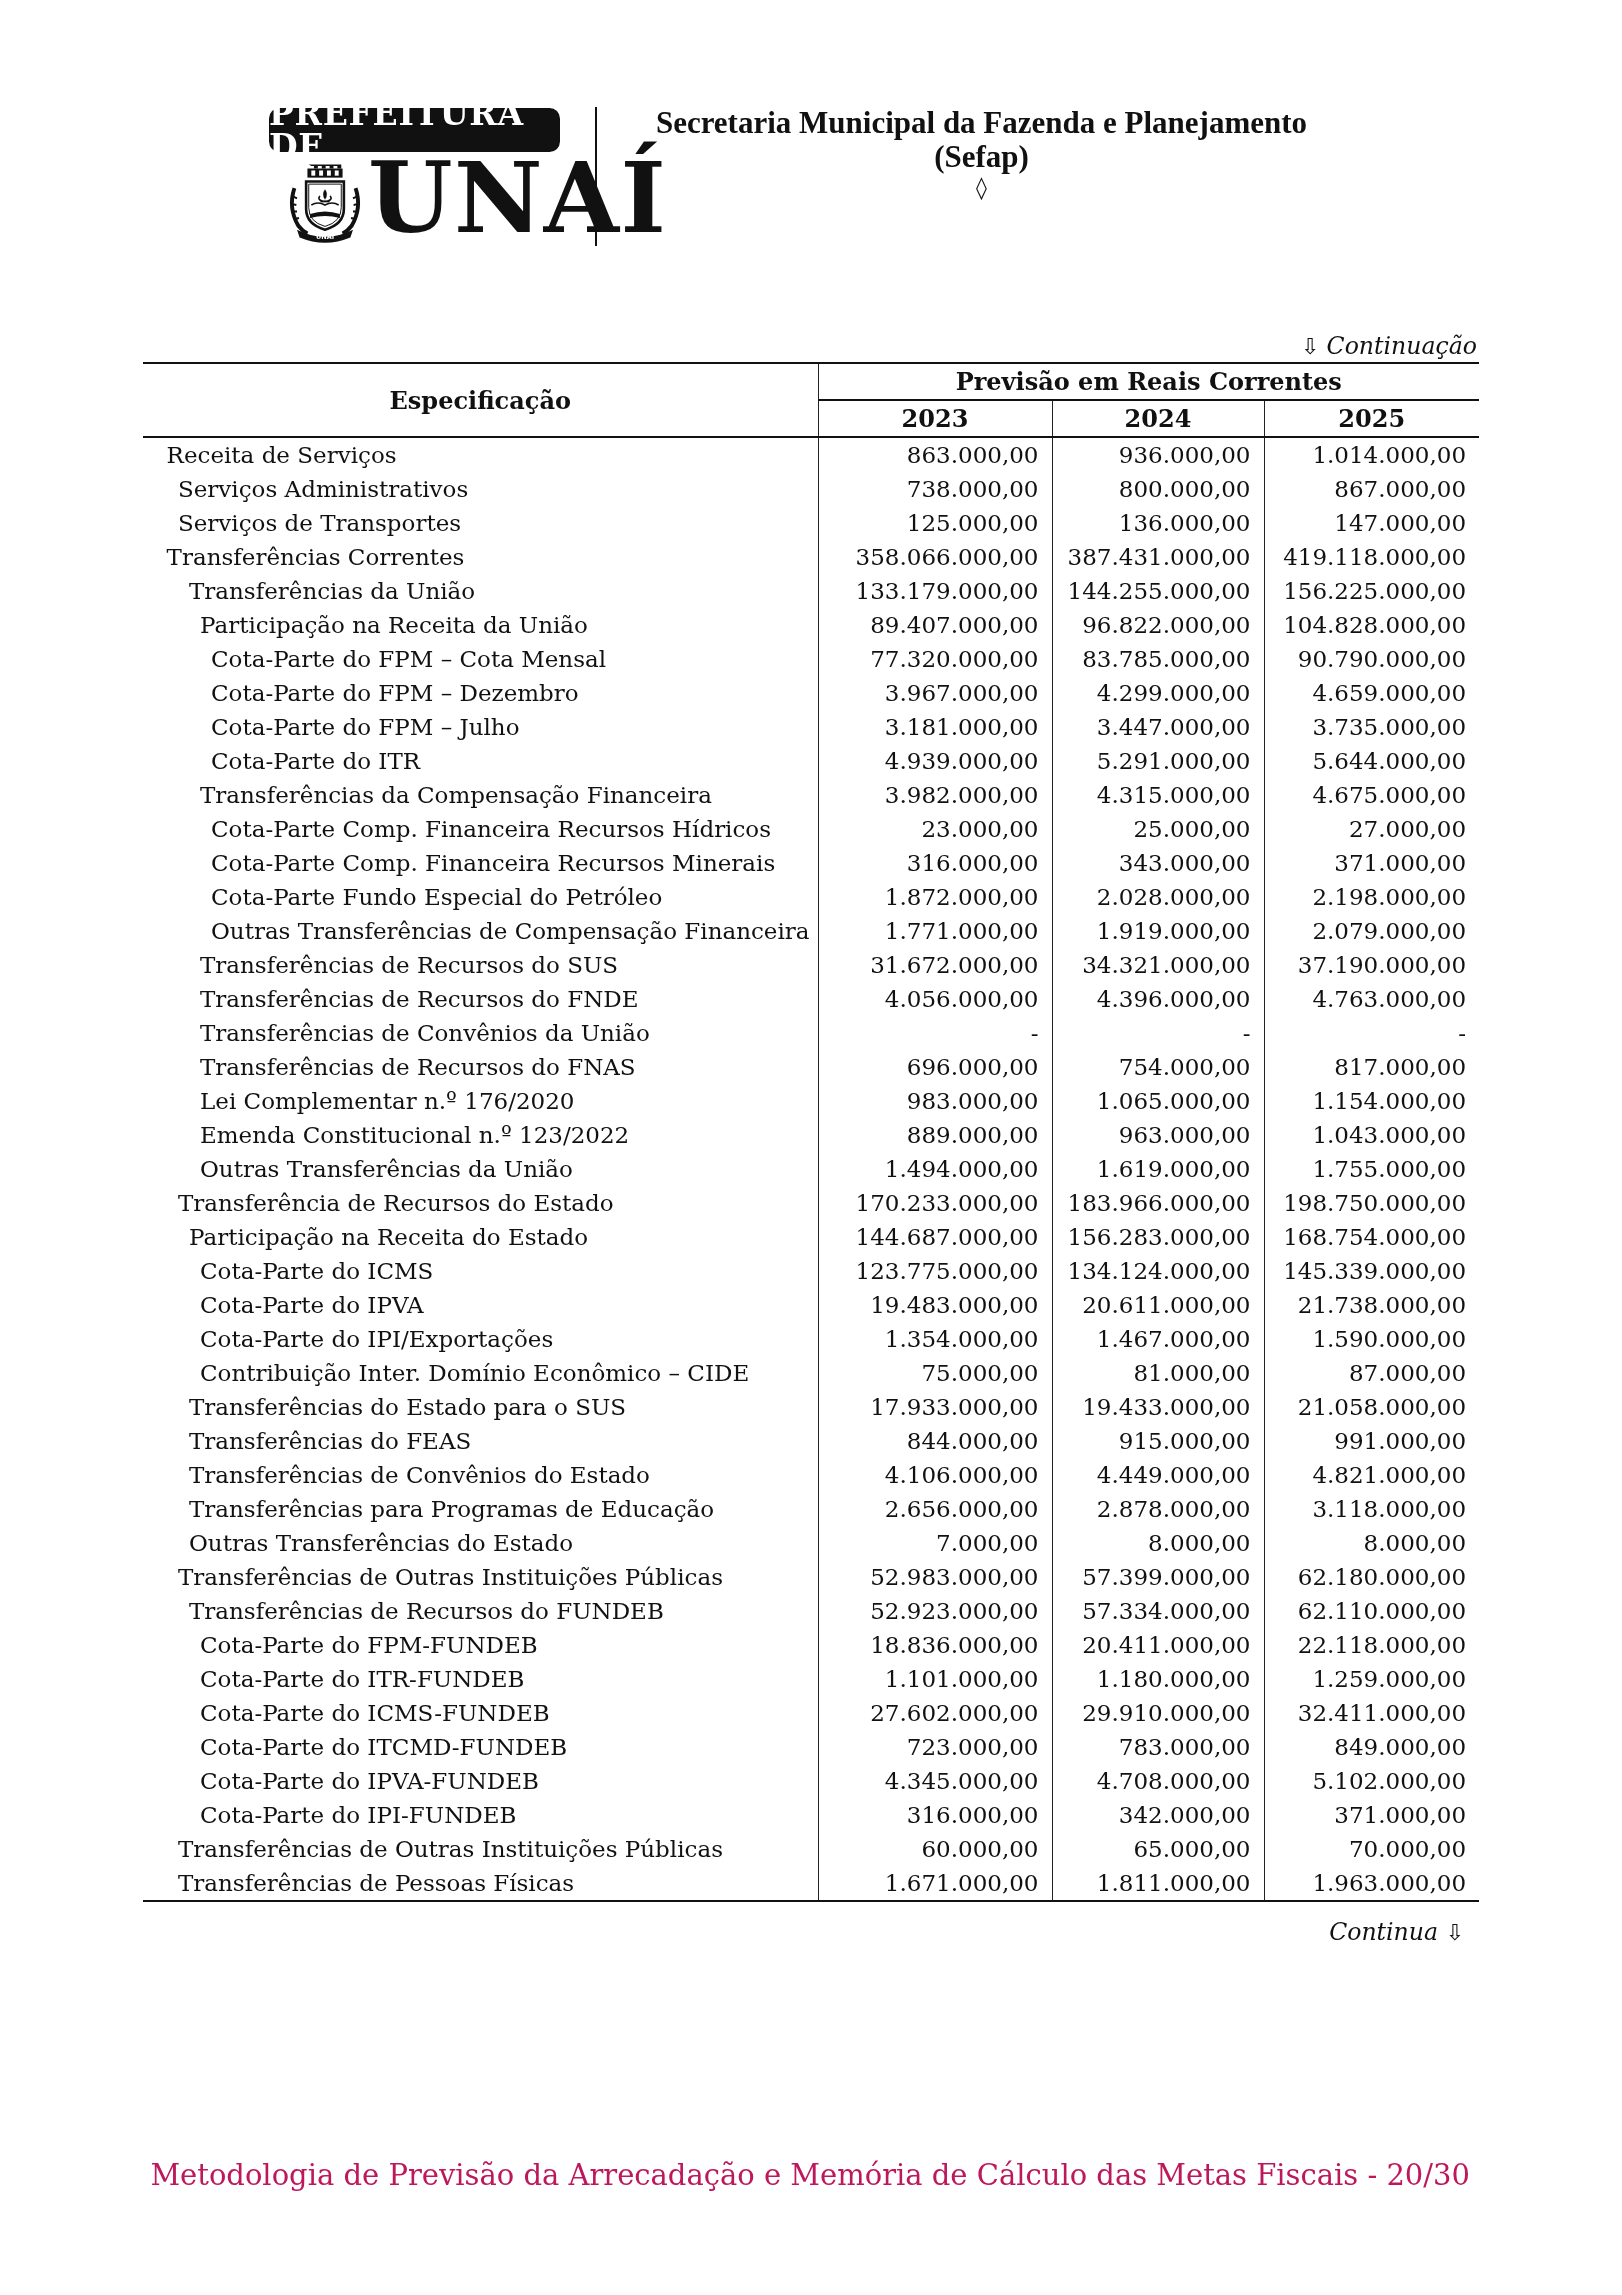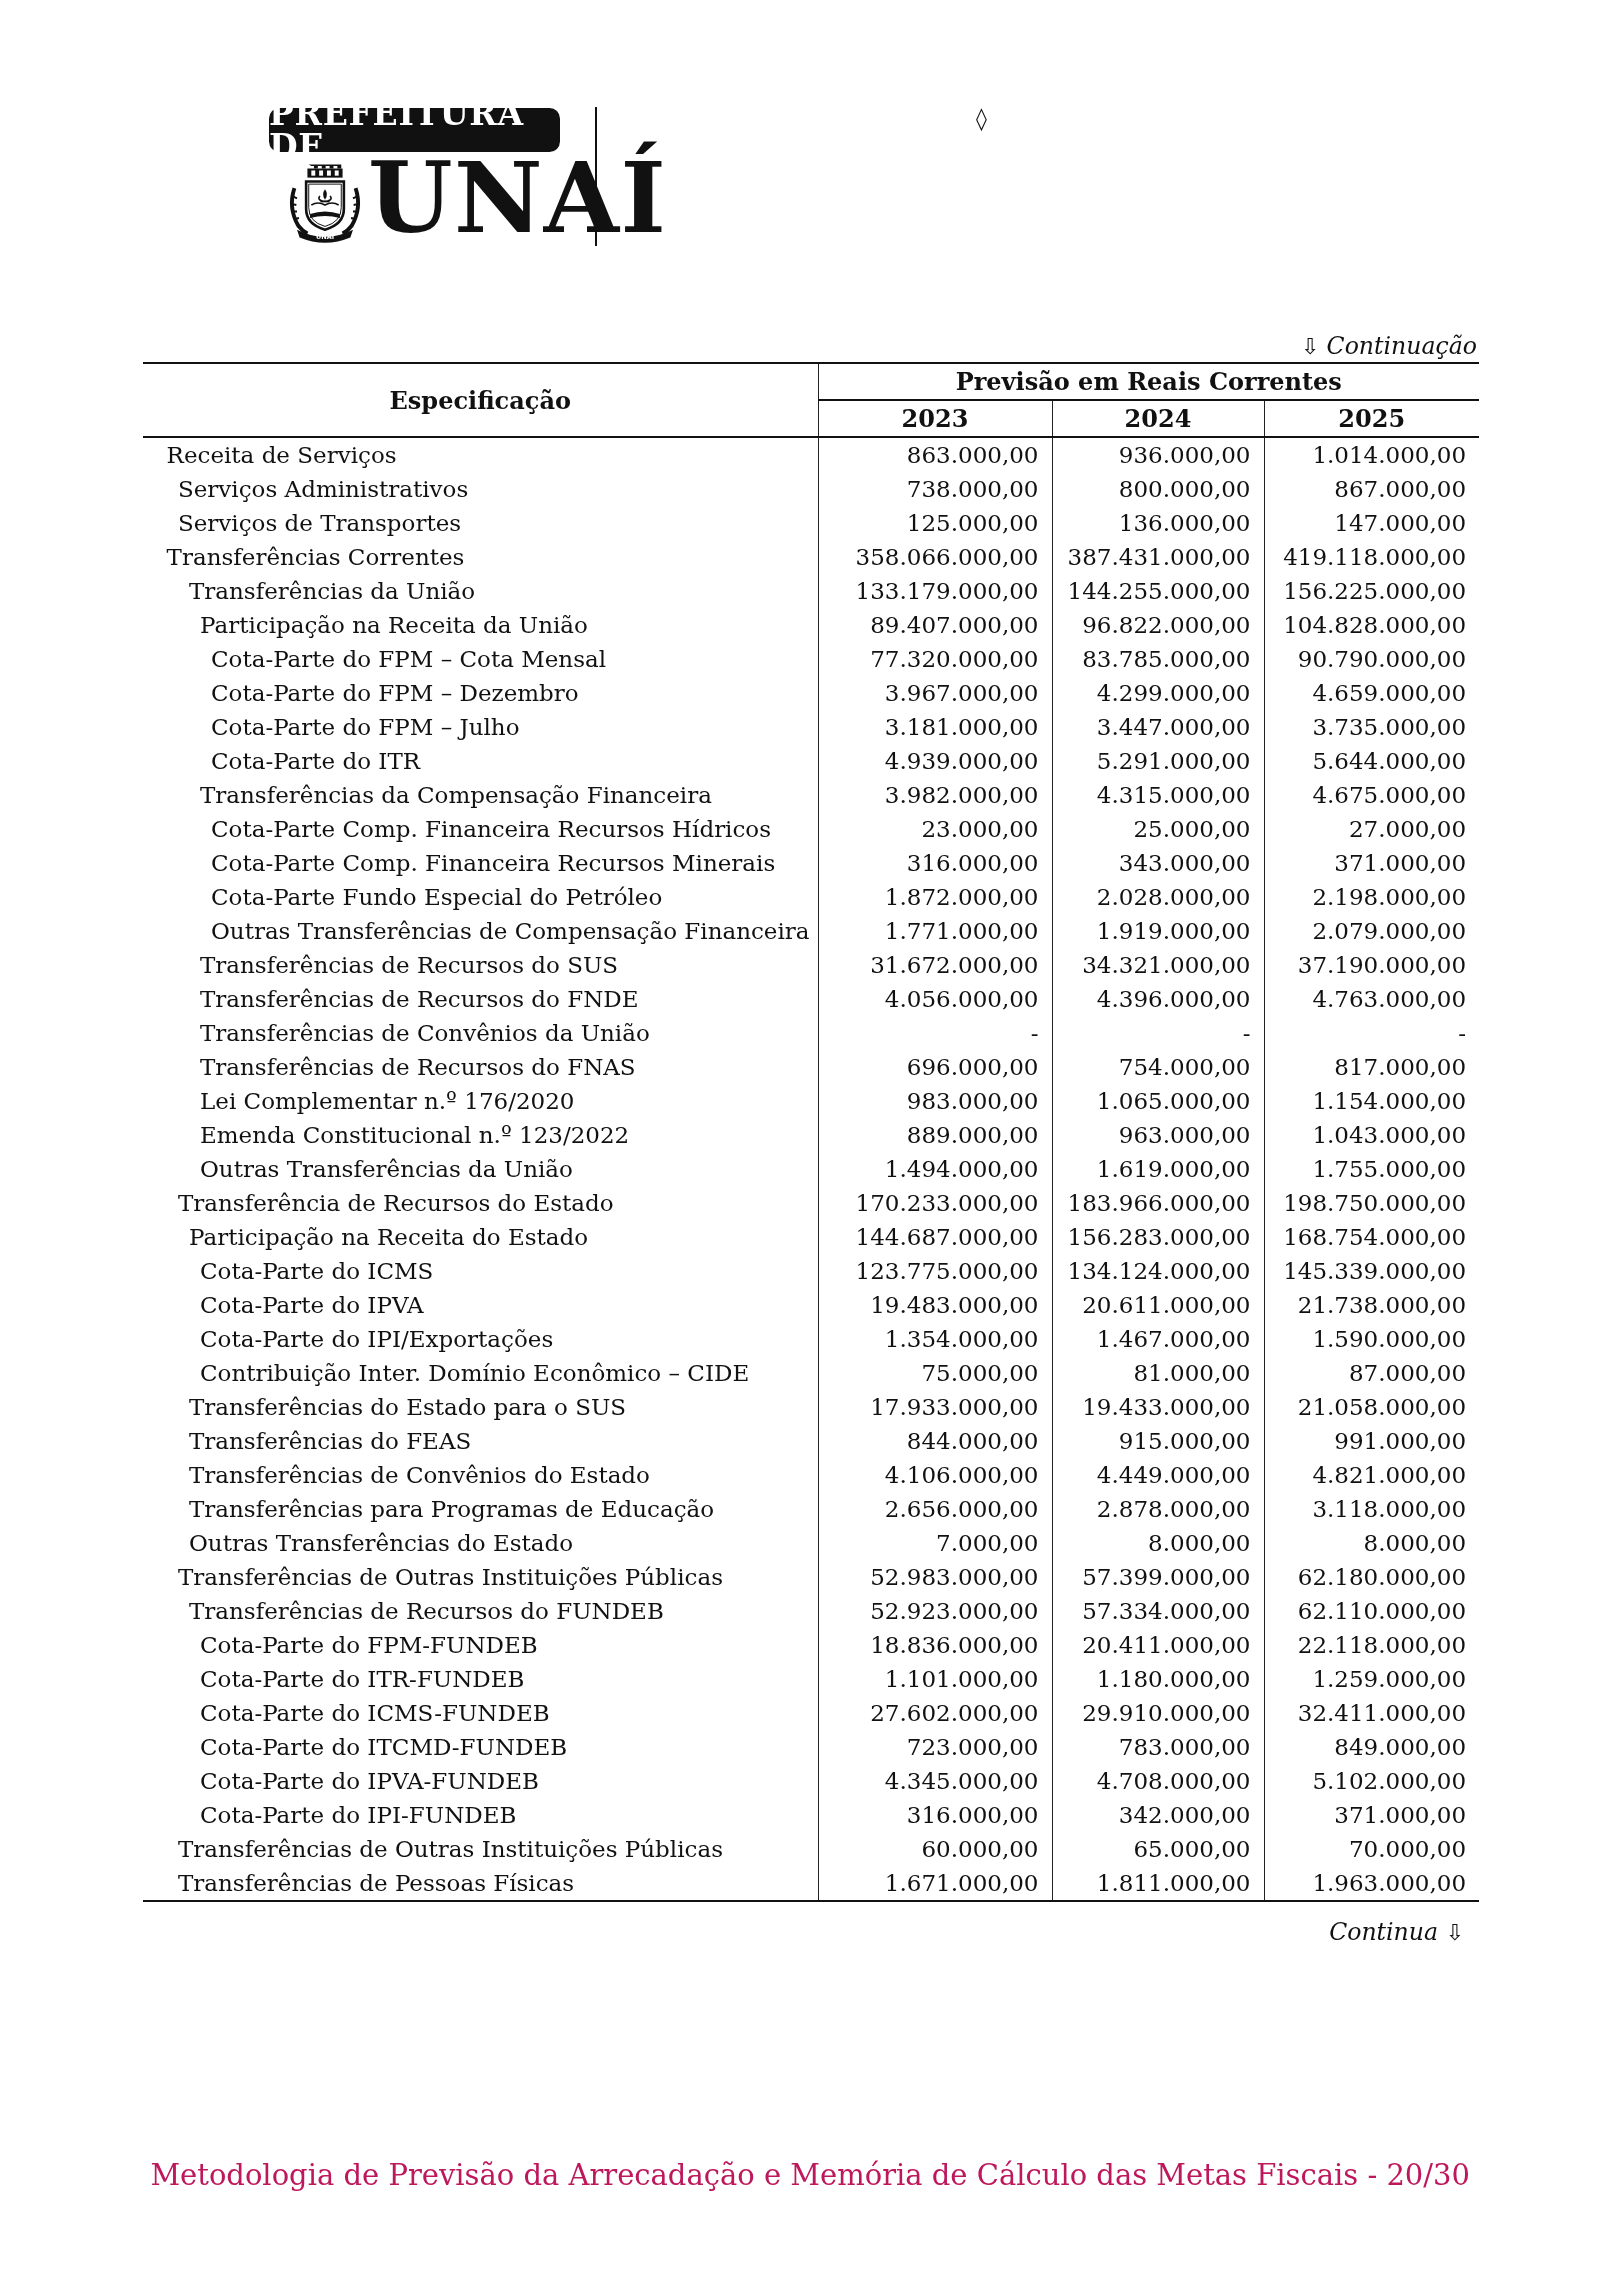--- a/index.html
+++ b/index.html
@@ -125,20 +125,22 @@
 
   <path d="M18 104 Q61 126 104 104 L100 116 Q61 132 22 116 Z" fill="#111"></path>
   <text x="61" y="118" text-anchor="middle" fill="#fff" font-size="10" font-family="DejaVu Sans, sans-serif" font-weight="bold">UNAÍ</text>
 </svg>
 
 <div class="unai">UNAÍ</div>
 
 <div class="header-divider"></div>
 
 <div class="dept">
+  <div class="t1">Secretaria Municipal da Fazenda e Planejamento</div>
+  <div class="t2">(Sefap)</div>
   <div class="diamond">◊</div>
 </div>
 
 <div class="cont-top">
   <span class="arrow">⇩</span>
   <span>Continuação</span>
 </div>
 
 <table class="tbl">
   <colgroup>

